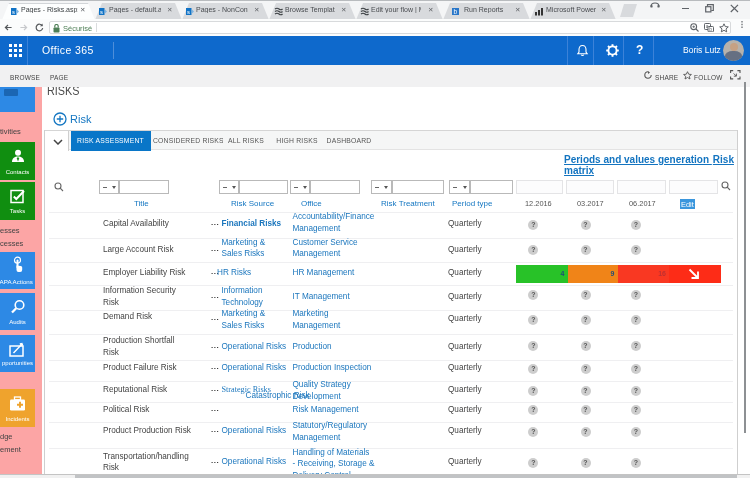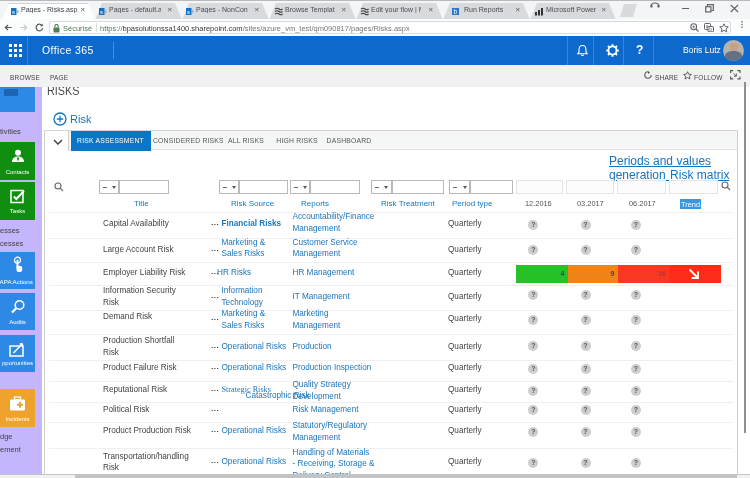--- a/index.html
+++ b/index.html
@@ -13,21 +13,21 @@
   .tabx { position:absolute; top:5px; font-size:6.5px; color:#606368; line-height:7px; }
   
   #toolbar { left:0; top:19px; width:750px; height:17px; background:#fbfcfc; }
   #omnibox { position:absolute; left:49px; top:2px; width:682px; height:13px; background:#fff; border:1px solid #d8dadc; border-radius:2px; }
   
   #suitebar { left:0; top:36px; width:750px; height:29px; background:#0e69cc; color:#fff; }
   
   #ribbon { left:0; top:65px; width:750px; height:22px; background:#f1f1f2; color:#444; }
   .ribtxt { position:absolute; top:9px; font-size:6.5px; color:#444; letter-spacing:.2px; }
   
-  #sidebar { left:0; top:87px; width:42px; height:387px; background:#c4b5fd; }
+  #sidebar { left:0; top:87px; width:42px; height:387px; background:#fca5a5; }
   .tile { position:absolute; left:0; width:35px; color:#fff; text-align:center; }
   .tlabel { position:absolute; left:-8px; width:51px; font-size:6px; color:#fff; text-align:center; white-space:nowrap; }
   .sbtxt { position:absolute; left:0px; font-size:7.5px; color:#444; white-space:nowrap; }
   #box { left:44px; top:130px; width:694px; height:344px; border-left:1px solid #cfcfcf; border-right:1px solid #cfcfcf; }
   #tabstrip { position:absolute; left:0; top:0; width:692px; height:20px; background:#f5f6f6; border-top:1px solid #d5d5d5; border-bottom:1px solid #e3e3e3; }
   .ltab { position:absolute; top:0; height:20px; line-height:20px; font-size:6.8px; color:#555; letter-spacing:.2px; text-align:center; white-space:nowrap; overflow:hidden; }
   .fbox { position:absolute; top:0; height:14px; background:#fff; border:1px solid #b9b9b9; }
   .fboxl { position:absolute; top:0; height:14px; background:#fcfcfd; border:1px solid #e4e4e6; }
   .hdr { position:absolute; top:0; font-size:8px; color:#1577c2; white-space:nowrap; }
   .hdrg { position:absolute; top:0.5px; font-size:7.4px; color:#555; white-space:nowrap; }
@@ -123,21 +123,20 @@
         <path d="M7.3 2.8 A3.3 3.3 0 1 0 7.7 5.2" stroke="#55585b" stroke-width="1.2" fill="none"></path>
         <path d="M7.6 0.6 L7.6 3.2 L5 3.2 Z" fill="#55585b"></path>
       </svg>
     <div id="omnibox"></div>
     <svg class="abs" style="left:53px;top:4.5px" width="7" height="9">
         <rect x="0.5" y="3.5" width="6" height="5" rx="0.8" fill="#4e7f56"></rect>
         <path d="M1.8 3.5 L1.8 2.2 A1.7 1.7 0 0 1 5.2 2.2 L5.2 3.5" stroke="#4e7f56" stroke-width="1.2" fill="none"></path>
       </svg>
     <div class="abs" style="left:63px;top:5px;font-size:7.5px;color:#4e7f56;">Sécurisé</div>
     <div class="abs" style="left:96px;top:4px;width:1px;height:9px;background:#dadcde;"></div>
-    <div class="abs" style="left:100px;top:5px;font-size:7.5px;color:#777;"><span style="color:#4e7f56">https</span>://<span style="color:#35383b">bpasolutionssa1400.sharepoint.com</span>/sites/azure_vm_test/qm090817/pages/Risks.aspx</div>
     <svg class="abs" style="left:690px;top:4px" width="9" height="9">
         <circle cx="3.7" cy="3.7" r="2.9" stroke="#5f6368" stroke-width="1.1" fill="none"></circle>
         <path d="M6 6 L8.5 8.5" stroke="#5f6368" stroke-width="1.1"></path>
         <path d="M3.7 2.5 L3.7 5 M2.4 3.7 L5 3.7" stroke="#5f6368" stroke-width="0.8"></path>
       </svg>
     <svg class="abs" style="left:704px;top:4px" width="10" height="9">
         <rect x="0.5" y="0.5" width="6" height="6" rx="0.8" fill="none" stroke="#5f6368" stroke-width="1"></rect>
         <text x="1.7" y="5.3" font-size="5" fill="#5f6368" font-family="Liberation Sans">a</text>
         <rect x="4" y="3.5" width="5.5" height="5.3" rx="0.8" fill="#fff" stroke="#5f6368" stroke-width="1"></rect>
         <text x="5.3" y="8" font-size="5" fill="#5f6368" font-family="Liberation Sans">b</text>
@@ -281,21 +280,21 @@
       <div class="abs" style="left:0;top:0;width:24px;height:20px;background:#fff;border-right:1px solid #cfcfcf;"></div>
       <svg class="abs" style="left:8px;top:7.5px" width="10" height="6">
           <path d="M1 1 L5 5 L9 1" stroke="#444" stroke-width="1.5" fill="none"></path>
         </svg>
       <div class="ltab" style="left:25.5px;width:80px;background:#0976c8;color:#fff;">RISK ASSESSMENT</div>
       <div class="ltab" style="left:108px;width:70px;">CONSIDERED RISKS</div>
       <div class="ltab" style="left:181px;width:40px;">ALL RISKS</div>
       <div class="ltab" style="left:229px;width:46px;">HIGH RISKS</div>
       <div class="ltab" style="left:278px;width:52px;">DASHBOARD</div>
     </div>
-    <div class="abs" style="left:564px;top:24px;font-size:12px;color:#1374c0;text-decoration:underline;">Periods and values generation <span style="margin-left:1px;">Risk matrix</span></div>
+    <div class="abs" style="left:519px;top:24px;font-size:10px;color:#1374c0;text-decoration:underline;font-weight:bold;">Periods and values generation <span style="margin-left:1px;">Risk matrix</span></div>
 
     <svg class="abs" style="left:9px;top:52px" width="10" height="10">
         <circle cx="4" cy="4" r="3" fill="none" stroke="#666" stroke-width="1.1"></circle>
         <path d="M6.2 6.2 L9 9" stroke="#666" stroke-width="1.1"></path>
       </svg>
     <div class="fbox" style="left:53.5px;top:50px;width:20.5px;">
         <span style="position:absolute;left:3px;top:6px;width:4px;height:1px;background:#666;"></span>
         <span style="position:absolute;right:2.5px;top:5px;width:0;height:0;border-left:2.5px solid transparent;border-right:2.5px solid transparent;border-top:3px solid #555;"></span>
       </div>
     <div class="fbox" style="left:74px;top:50px;width:50px;"></div>
@@ -334,27 +333,27 @@
       <div class="abs" style="left:4px;top:179.5px;width:684px;height:1px;background:#efeff1;"></div>
       <div class="abs" style="left:4px;top:203.5px;width:684px;height:1px;background:#efeff1;"></div>
       <div class="abs" style="left:4px;top:229.5px;width:684px;height:1px;background:#efeff1;"></div>
       <div class="abs" style="left:4px;top:250.5px;width:684px;height:1px;background:#efeff1;"></div>
       <div class="abs" style="left:4px;top:271.5px;width:684px;height:1px;background:#efeff1;"></div>
       <div class="abs" style="left:4px;top:291.5px;width:684px;height:1px;background:#efeff1;"></div>
       <div class="abs" style="left:4px;top:317.5px;width:684px;height:1px;background:#efeff1;"></div>
 
     <div class="hdr" style="left:89px;top:69px;">Title</div>
     <div class="hdr" style="left:186px;top:69px;">Risk Source</div>
-    <div class="hdr" style="left:256px;top:69px;">Reports</div>
+    <div class="hdr" style="left:256px;top:69px;">Office</div>
     <div class="hdr" style="left:336px;top:69px;">Risk Treatment</div>
     <div class="hdr" style="left:407px;top:69px;">Period type</div>
     <div class="hdrg" style="left:480px;top:69px;">12.2016</div>
     <div class="hdrg" style="left:532px;top:69px;">03.2017</div>
     <div class="hdrg" style="left:584px;top:69px;">06.2017</div>
-    <div class="hdrg" style="left:635px;top:69px;background:#3a96dd;color:#fff;padding:0.5px 1px;">Trend</div>
+    <div class="hdrg" style="left:635px;top:69px;background:#3a96dd;color:#fff;padding:0.5px 1px;">Edit</div>
     <div class="cell" style="left:58px;top:88px;">Capital Availability</div>
     <div class="dots" style="left:166px;top:88px;">...</div>
     <div class="clink" style="left:176.5px;top:88px;font-weight:bold;">Financial Risks</div>
     <div class="clink" style="left:247.5px;top:81px;">Accountability/Finance<br>Management</div>
     <div class="cell" style="left:403px;top:88px;">Quarterly</div>
     <div class="qc" style="left:483.3px;top:90px;">?</div>
       <div class="qc" style="left:535.5px;top:90px;">?</div>
       <div class="qc" style="left:586px;top:90px;">?</div>
 
     <div class="cell" style="left:58px;top:113.5px;">Large Account Risk</div>

